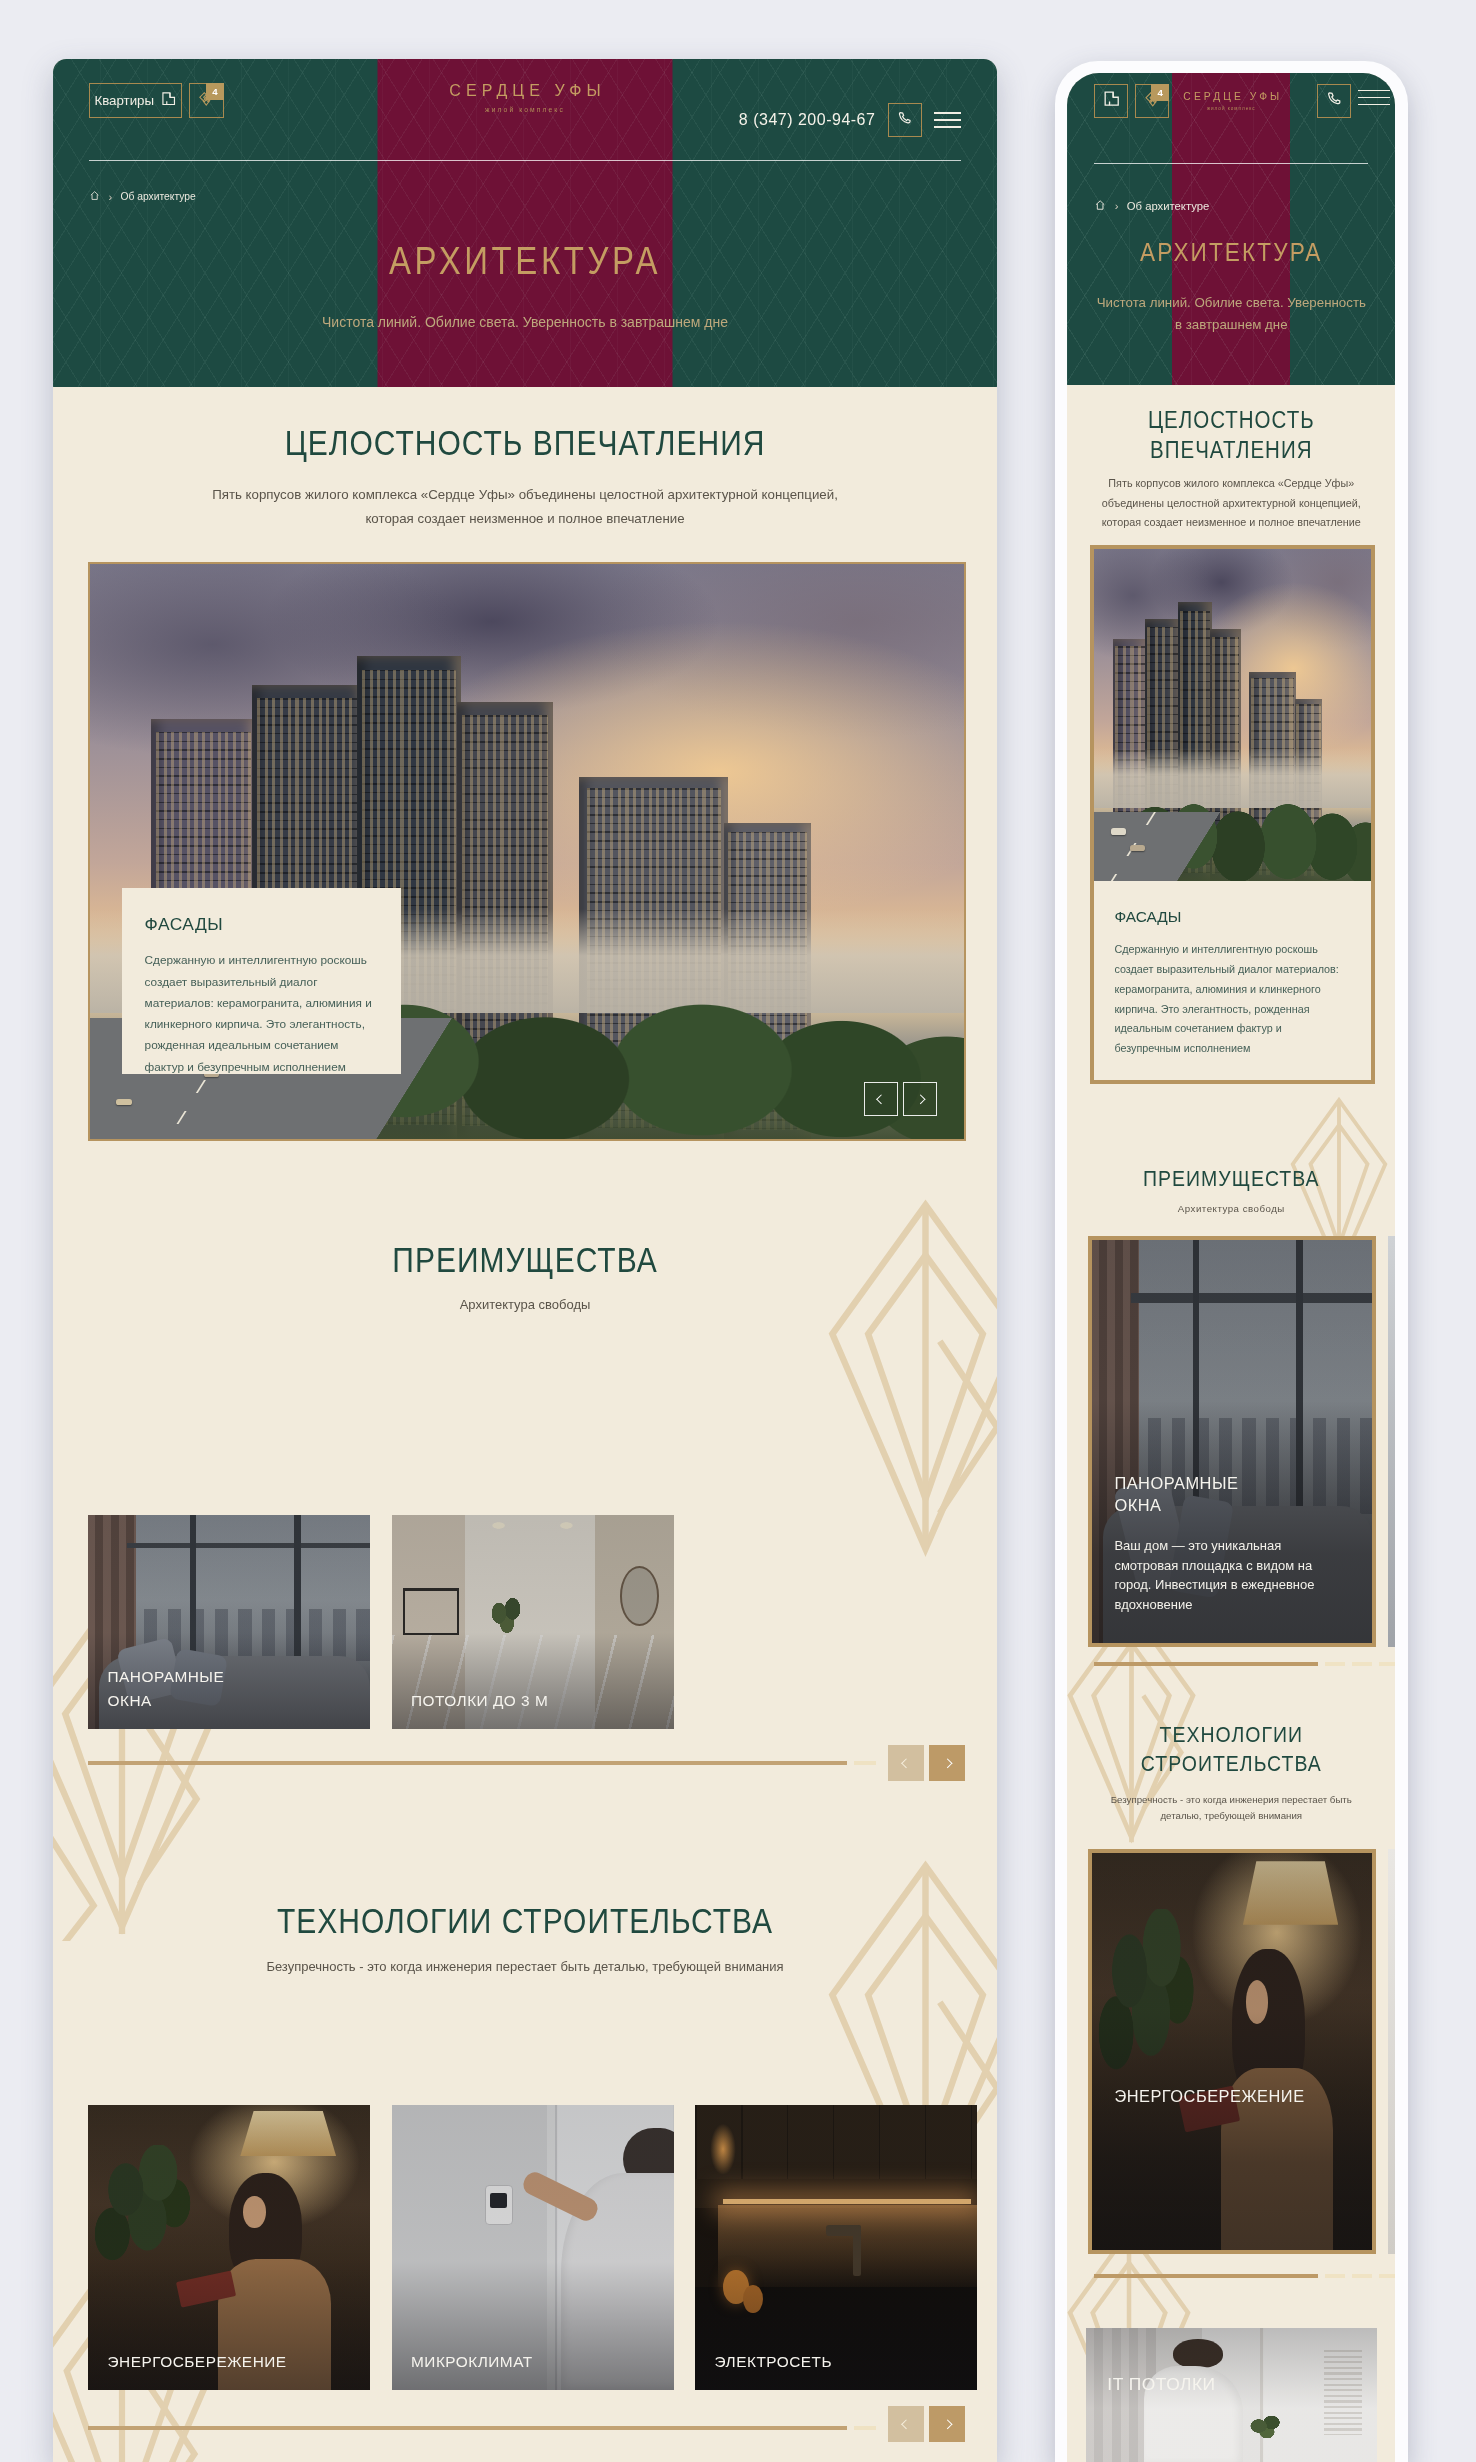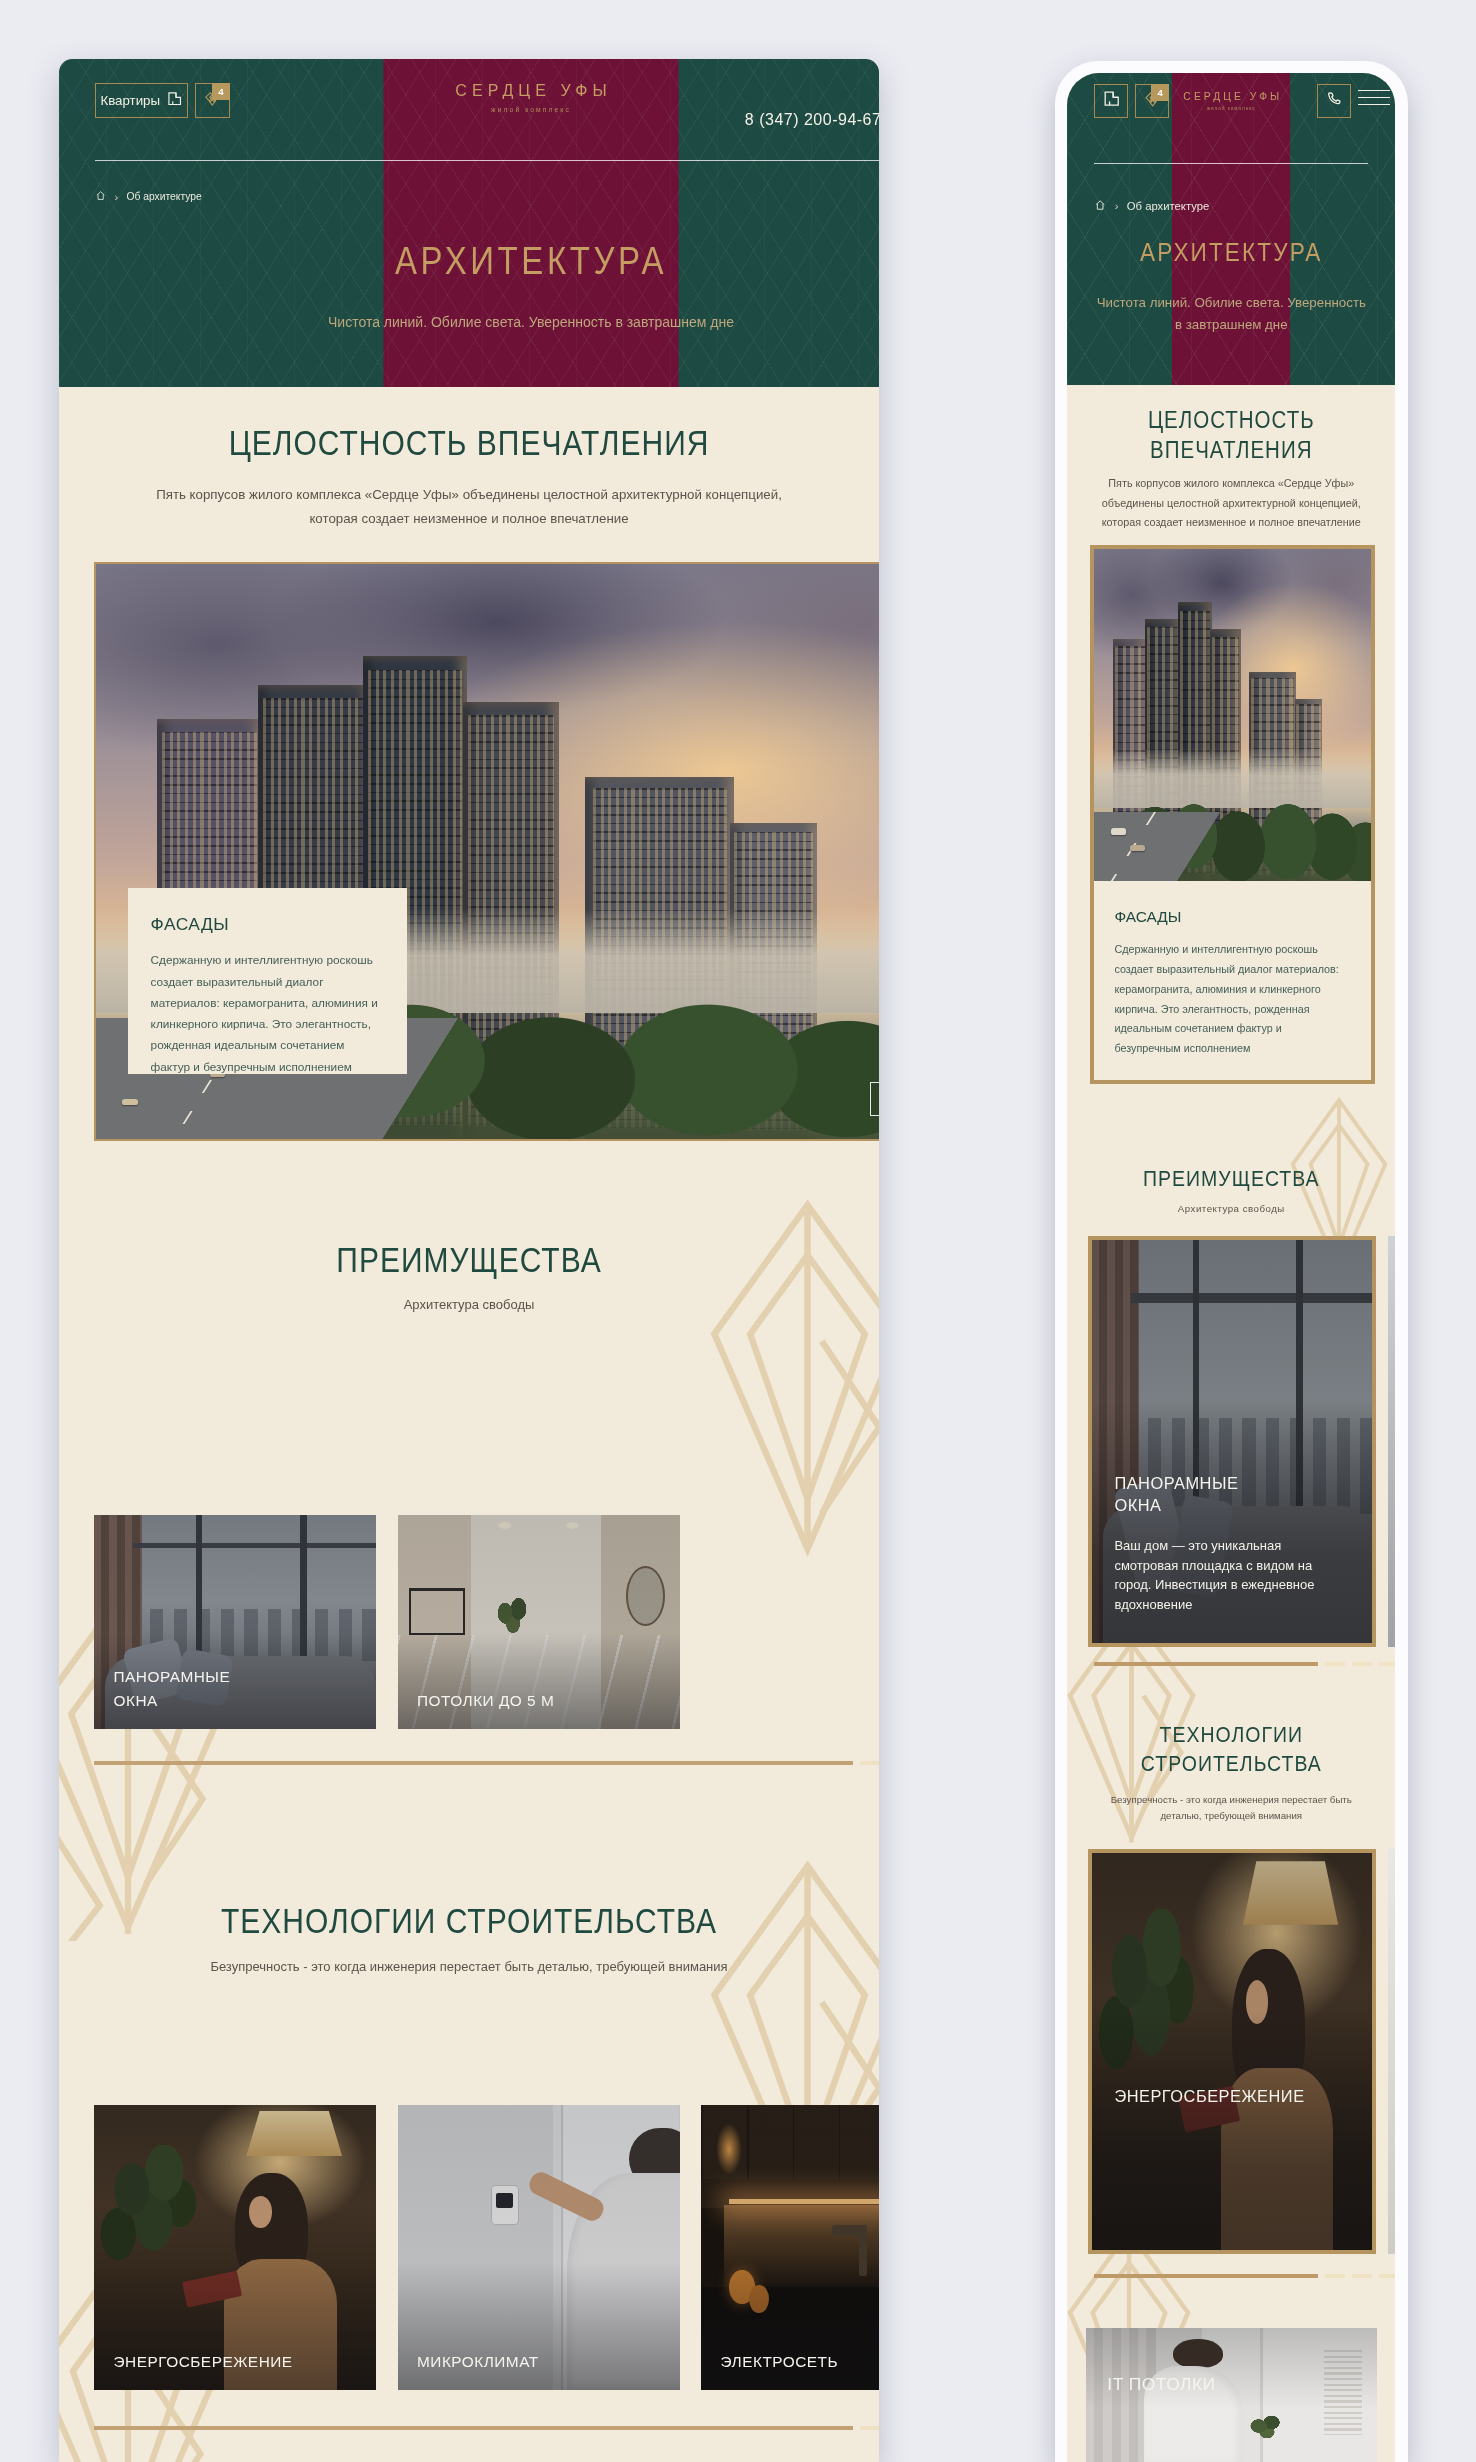--- a/index.html
+++ b/index.html
@@ -17,21 +17,21 @@
   .gold-border-btn { border:1px solid #a8894f; display:flex; align-items:center; justify-content:center; background:transparent; cursor:pointer; }
   .chev { display:inline-block; width:6.7px; height:6.7px; border-right:1.5px solid #fff; border-bottom:1.5px solid #fff; }
   .chev.right { transform:rotate(-45deg); }
   .chev.left  { transform:rotate(135deg); }
   .condense { transform:scaleY(1.16); transform-origin:center top; }
 
   .ph { position:absolute; inset:0; overflow:hidden; }
   .ph > div { position:absolute; }
 
   
-  .d-frame { position:absolute; left:59px; top:59px; width:820px; height:2403px;
+  .d-frame { position:absolute; left:53px; top:59px; width:944px; height:2403px;
     background:#f2ebdc; border-radius:13.3px 13.3px 0 0; overflow:hidden;
     box-shadow:0 11.3px 31px rgba(70,75,105,.28); }
 
   .d-hero { position:absolute; left:0; top:0; width:944px; height:328px; background:#1d4a42; overflow:hidden; }
   .d-hero .stripe { width:295px; }
 
   .d-header-row { position:absolute; left:36px; right:36px; top:23px; height:36px; display:flex; align-items:center; }
   .d-apart-btn { width:93px; height:35px; gap:7.2px; color:#f2efe6; font-size:13.3px; }
   .d-fav-btn { width:35px; height:35px; margin-left:7.2px; position:relative; }
   .badge { position:absolute; top:-0.5px; right:-0.5px; width:17.4px; height:17.4px; background:#b8995d; color:#fff;
@@ -441,21 +441,21 @@
     </div>
     <div class="card">
       <div class="ph ph-ceil">
         <div class="spots"></div>
           <div class="floor"></div>
           <div class="console"></div>
         <div class="mirror"></div>
           <div class="plant"></div>
       </div>
       <div class="card-shade"></div>
-      <h3 class="card-title">ПОТОЛКИ ДО 5 М</h3>
+      <h3 class="card-title">ПОТОЛКИ ДО 3 М</h3>
     </div>
   </div>
 
   <div class="progress d-prog1">
     <div class="fill"></div>
       <div class="tail"></div>
   </div>
   <div class="pag d-pag1">
     <button class="pag-btn pag-prev">
         <span class="chev left"></span>

